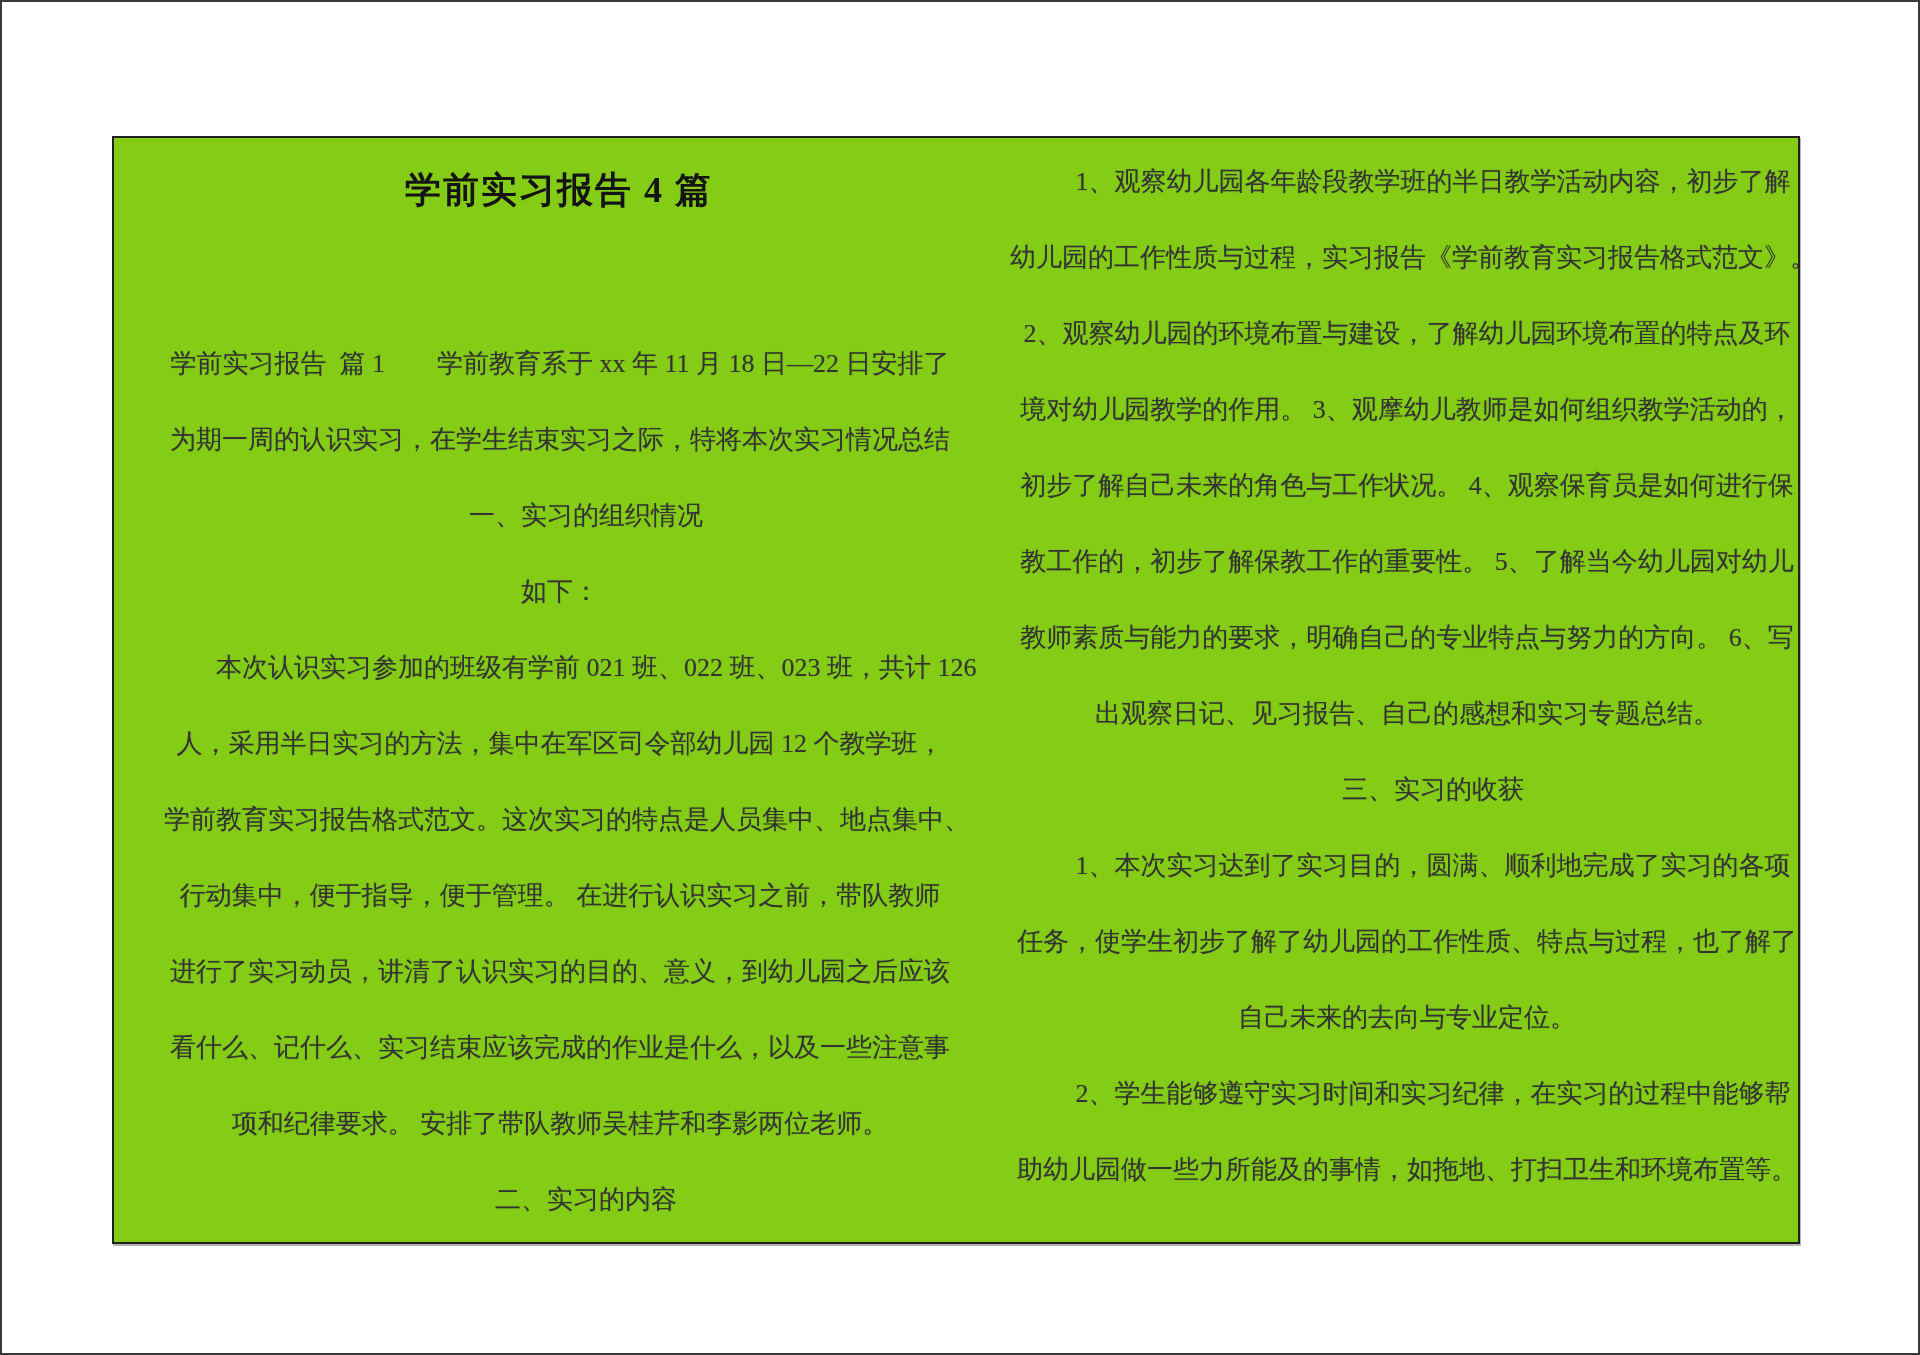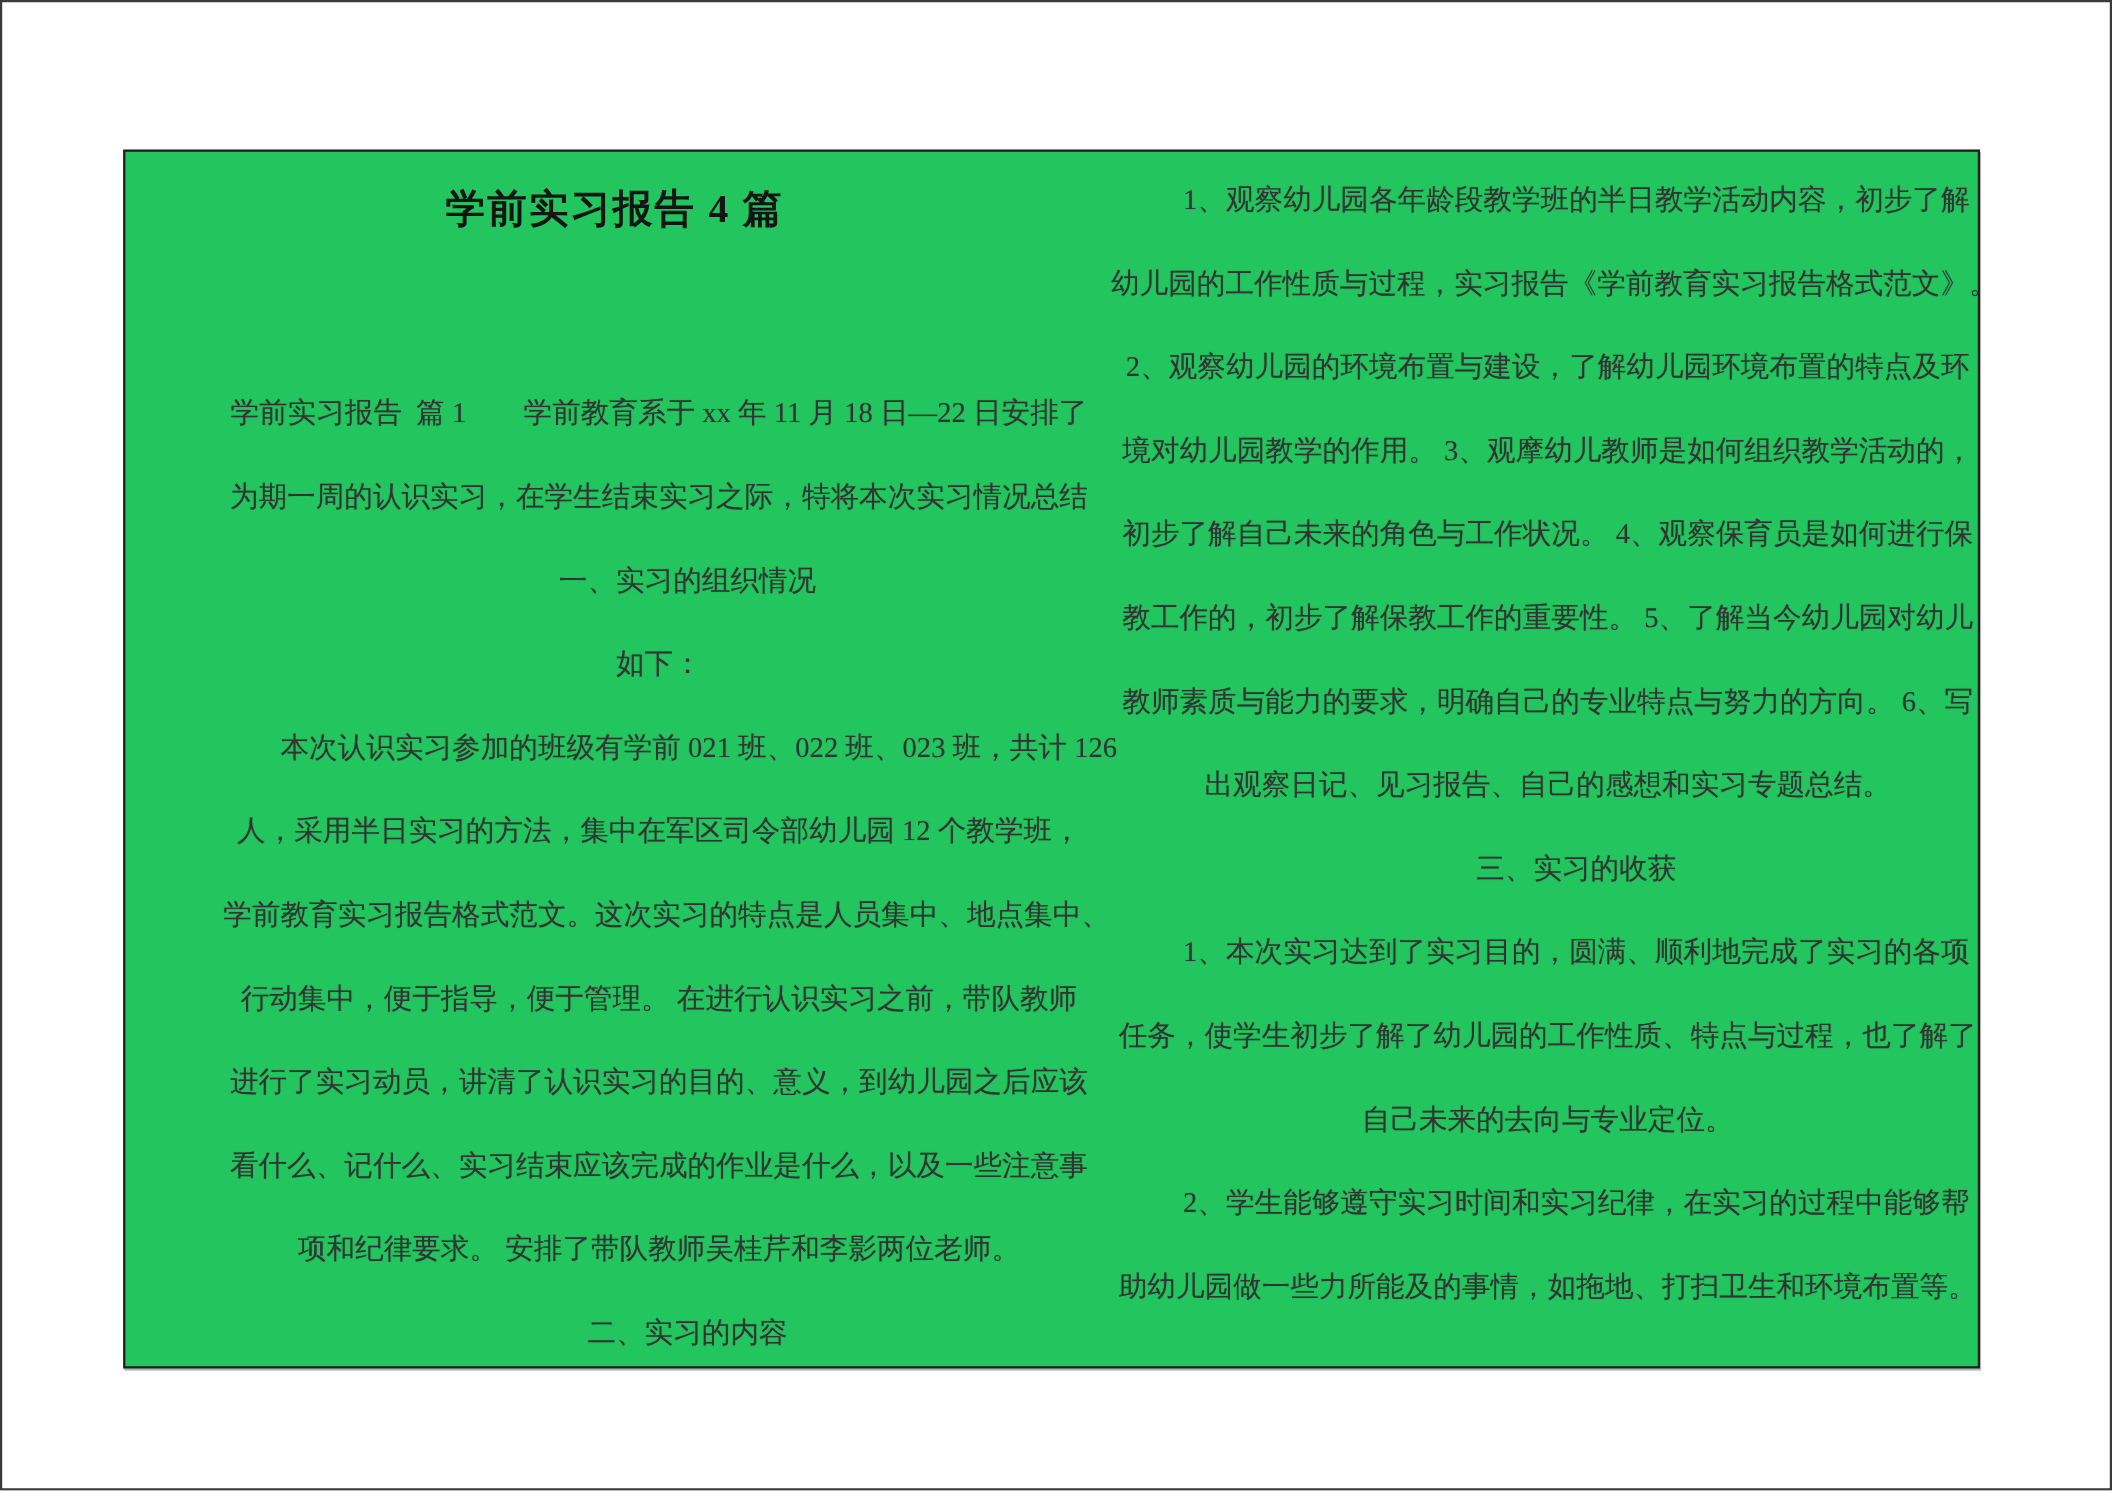--- a/index.html
+++ b/index.html
@@ -17,21 +17,21 @@
     overflow: hidden;
   }
   .page {
     position: absolute;
     left: 112px;
     top: 136px;
     width: 1688px;
     height: 1108px;
     box-sizing: border-box;
     border: 2px solid #1f1f1f;
-    background: #22c55e;
+    background: #84cc16;
     box-shadow: 1px 2px 0 rgba(120,120,120,0.55);
   }
   .doc-title {
     position: absolute;
     left: 50px;
     top: 20px;
     width: 790px;
     height: 64px;
     line-height: 64px;
     text-align: center;
@@ -51,23 +51,22 @@
     height: 76px;
     line-height: 76px;
     white-space: pre;
     text-align: center;
   }
   .col .line.indent {
     padding-left: 52px;
   }
   .col-left {
     left: 50px;
-    top: 200px;
+    top: 188px;
     width: 792px;
-    margin-left: 39px;
   }
   .col-right {
     left: 896px;
     top: 6px;
     width: 794px;
   }
 </style>
 </head>
 <body>
 

